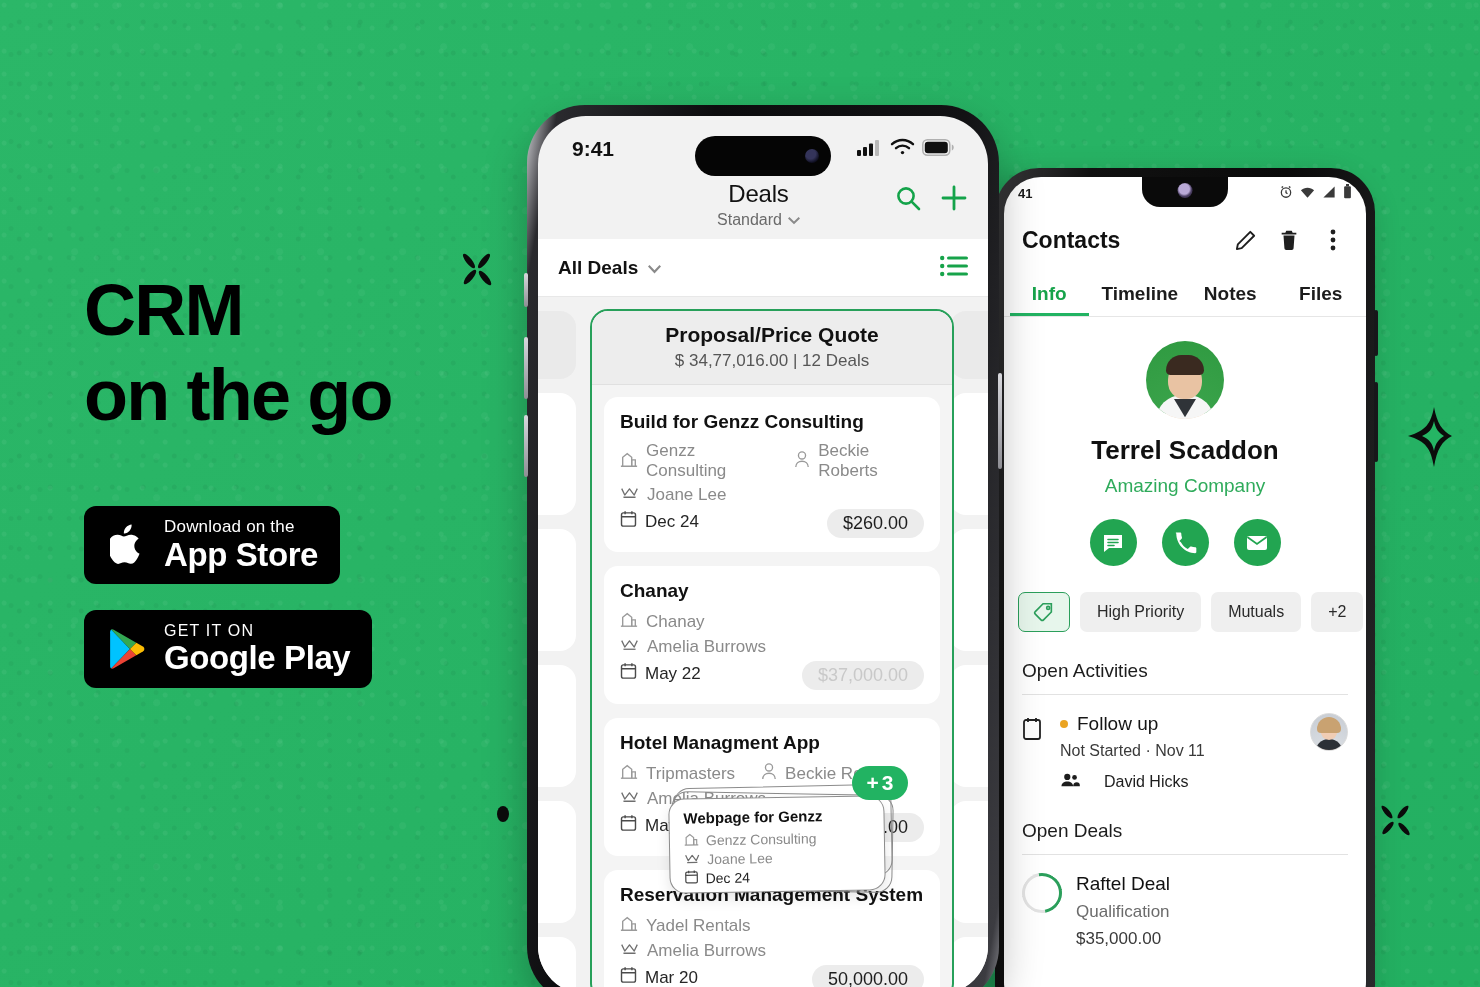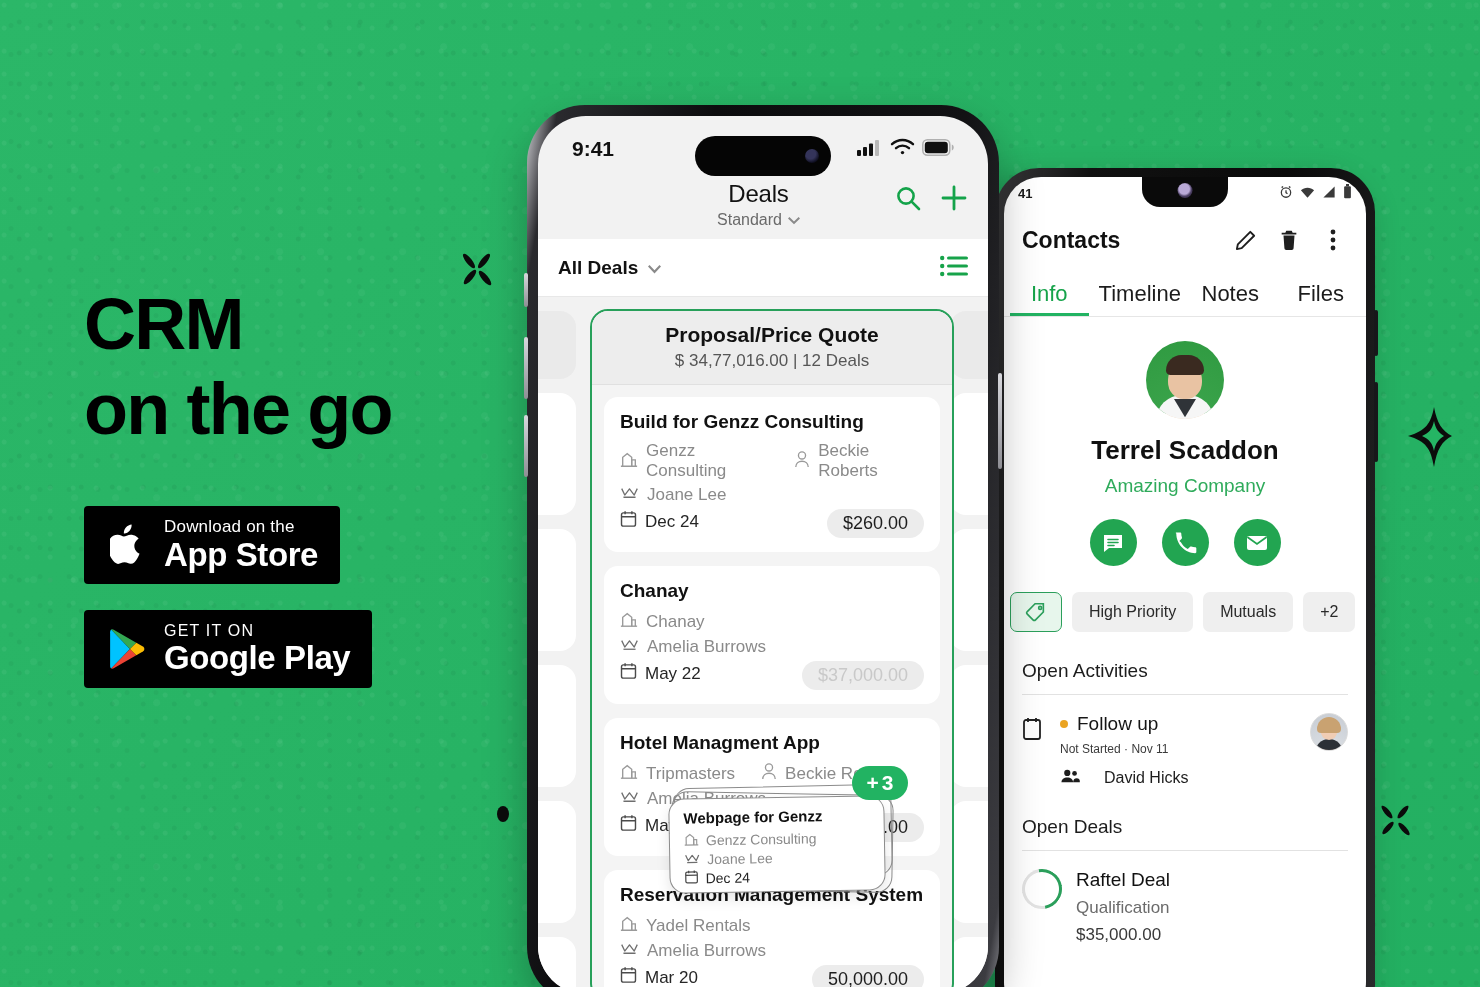--- a/index.html
+++ b/index.html
@@ -19,31 +19,31 @@
       radial-gradient(circle at 62% 71%, rgba(0,0,0,.05) 0 2px, transparent 3px),
       radial-gradient(circle at 82% 14%, rgba(255,255,255,.045) 0 3px, transparent 4px),
       radial-gradient(circle at 38% 88%, rgba(0,0,0,.045) 0 2px, transparent 3px),
       linear-gradient(135deg, rgba(255,255,255,.03), rgba(0,0,0,.03));
     background-size: 23px 23px, 31px 31px, 41px 41px, 29px 29px, 100% 100%;
     opacity: .9;
     pointer-events: none;
   }
 
   
-  .hero { position: absolute; left: 84px; top: 282px; }
+  .hero { position: absolute; left: 84px; top: 268px; }
   .hero h1 {
     font-size: 72px; line-height: 1.18; letter-spacing: -1.8px;
     font-weight: 700; color: #000;
   }
   .hero h1 .l2 { display:block; }
 
   .badges { position: absolute; left: 84px; top: 506px; }
   .badge {
     display: flex; align-items: center; gap: 14px;
-    background: #000; border-radius: 4px; color: #fff;
+    background: #000; border-radius: 12px; color: #fff;
     padding: 0 22px; height: 78px; margin-bottom: 26px;
     width: fit-content;
   }
   .badge .glyph { width: 44px; display:flex; align-items:center; justify-content:center; }
   .badge .txt { display: flex; flex-direction: column; justify-content: center; }
   .badge .small { font-size: 17px; line-height: 1.15; letter-spacing: .2px; }
   .badge .big { font-size: 33px; font-weight: 600; line-height: 1.1; letter-spacing: -.4px; }
   .badge.gp { margin-bottom: 0; }
   .badge.gp .small { font-size: 16px; letter-spacing: 1.2px; }
 
@@ -79,21 +79,21 @@
   }
   .a-status .icons { display:flex; align-items:center; gap:7px; }
   .a-appbar {
     height: 62px; display:flex; align-items:center; padding: 0 18px; gap: 14px;
   }
   .a-appbar .title { font-size: 23px; font-weight: 700; color:#111; flex:1; }
   .a-appbar .act { width: 30px; display:flex; align-items:center; justify-content:center; cursor:pointer; }
   .a-tabs { display:flex; align-items:stretch; height: 46px; border-bottom: 1px solid #e6e6e6; }
   .a-tab {
     flex:1; display:flex; align-items:center; justify-content:center;
-    font-size: 22px; font-weight: 400; color:#1c1c1c; position: relative; cursor: pointer;
+    font-size: 19px; font-weight: 700; color:#1c1c1c; position: relative; cursor: pointer;
   }
   .a-tab.active { color: #16a34a; }
   .a-tab.active:after {
     content:""; position:absolute; left: 6px; right: 6px; bottom: 0; height: 3px; background:#22b362;
   }
   .a-profile { padding: 24px 0 0; text-align:center; }
   .a-avatar {
     width: 78px; height: 78px; border-radius: 50%; margin: 0 auto 16px;
     background: radial-gradient(circle at 50% 115%, #f2d5bb 0 26%, #3aa34a 27%, #2f9a41 100%);
     position: relative; overflow:hidden;
@@ -114,35 +114,35 @@
     position:absolute; left:50%; bottom:-6px; transform: translateX(-50%);
     width: 22px; height: 26px; background:#2f3338; clip-path: polygon(0 0, 100% 0, 50% 70%);
   }
   .a-name { font-size: 26px; font-weight: 700; color:#111; }
   .a-company { font-size: 19px; color:#2fab5b; margin-top: 9px; }
   .a-actions { display:flex; justify-content:center; gap: 25px; margin-top: 22px; }
   .a-circle {
     width: 47px; height: 47px; border-radius: 50%; background:#22a551;
     display:flex; align-items:center; justify-content:center; cursor:pointer;
   }
-  .a-tags { display:flex; align-items:center; gap: 10px; padding: 26px 6px 0; }
+  .a-tags { display:flex; align-items:center; gap: 10px; padding: 26px 14px 0; }
   .a-tag {
     background:#efefef; border-radius:7px; height: 40px; padding: 0 17px;
     display:flex; align-items:center; font-size:16px; color:#2a2a2a; white-space:nowrap; cursor:pointer;
   }
   .a-tag.tagbtn { background:#e7f6ec; border:1.6px solid #2b9f5b; padding: 0 14px; }
   .a-section { margin-top: 28px; }
   .a-section .head { font-size: 19px; color:#1c1c1c; padding: 0 18px 12px; }
   .a-section .divider { height:1px; background:#e2e2e2; margin: 0 18px; }
   .a-act-row { display:flex; padding: 18px 18px 0; gap: 12px; align-items:flex-start; }
   .a-act-left { width: 26px; padding-top: 4px; }
   .a-act-main { flex:1; }
   .a-act-title { font-size: 19px; color:#161616; display:flex; align-items:center; gap:9px; }
   .a-act-title .dot { width:8px; height:8px; border-radius:50%; background:#eaa422; }
-  .a-act-sub { font-size: 12px; color:#3a3a3a; margin-top: 7px; }
+  .a-act-sub { font-size: 16px; color:#3a3a3a; margin-top: 7px; }
   .a-act-owner { font-size:16px; color:#1d1d1d; margin-top:12px; display:flex; align-items:center; gap:24px; }
   .a-act-avatar {
     width: 38px; height:38px; border-radius:50%; overflow:hidden; flex:0 0 38px;
     background: radial-gradient(circle at 50% 120%, #f0cdb4 0 26%, #d9dde2 27%, #c7ccd3 100%);
     border: 1px solid #dcdcdc; position: relative;
   }
   .a-act-avatar .h2 { position:absolute; left:50%; top:7px; transform:translateX(-50%); width:17px;height:19px;border-radius:50%;background:#f0cdb4; }
   .a-act-avatar .hr2 { position:absolute; left:50%; top:3px; transform:translateX(-50%); width:24px;height:16px;border-radius:12px 12px 4px 4px;background:#c9a271; }
   .a-act-avatar .bd2 { position:absolute; left:50%; bottom:-4px; transform:translateX(-50%); width:28px;height:15px;border-radius:14px 14px 0 0;background:#2c3036; }
   .a-deal-row { display:flex; padding: 18px 18px 0; gap: 14px; align-items:flex-start; }

